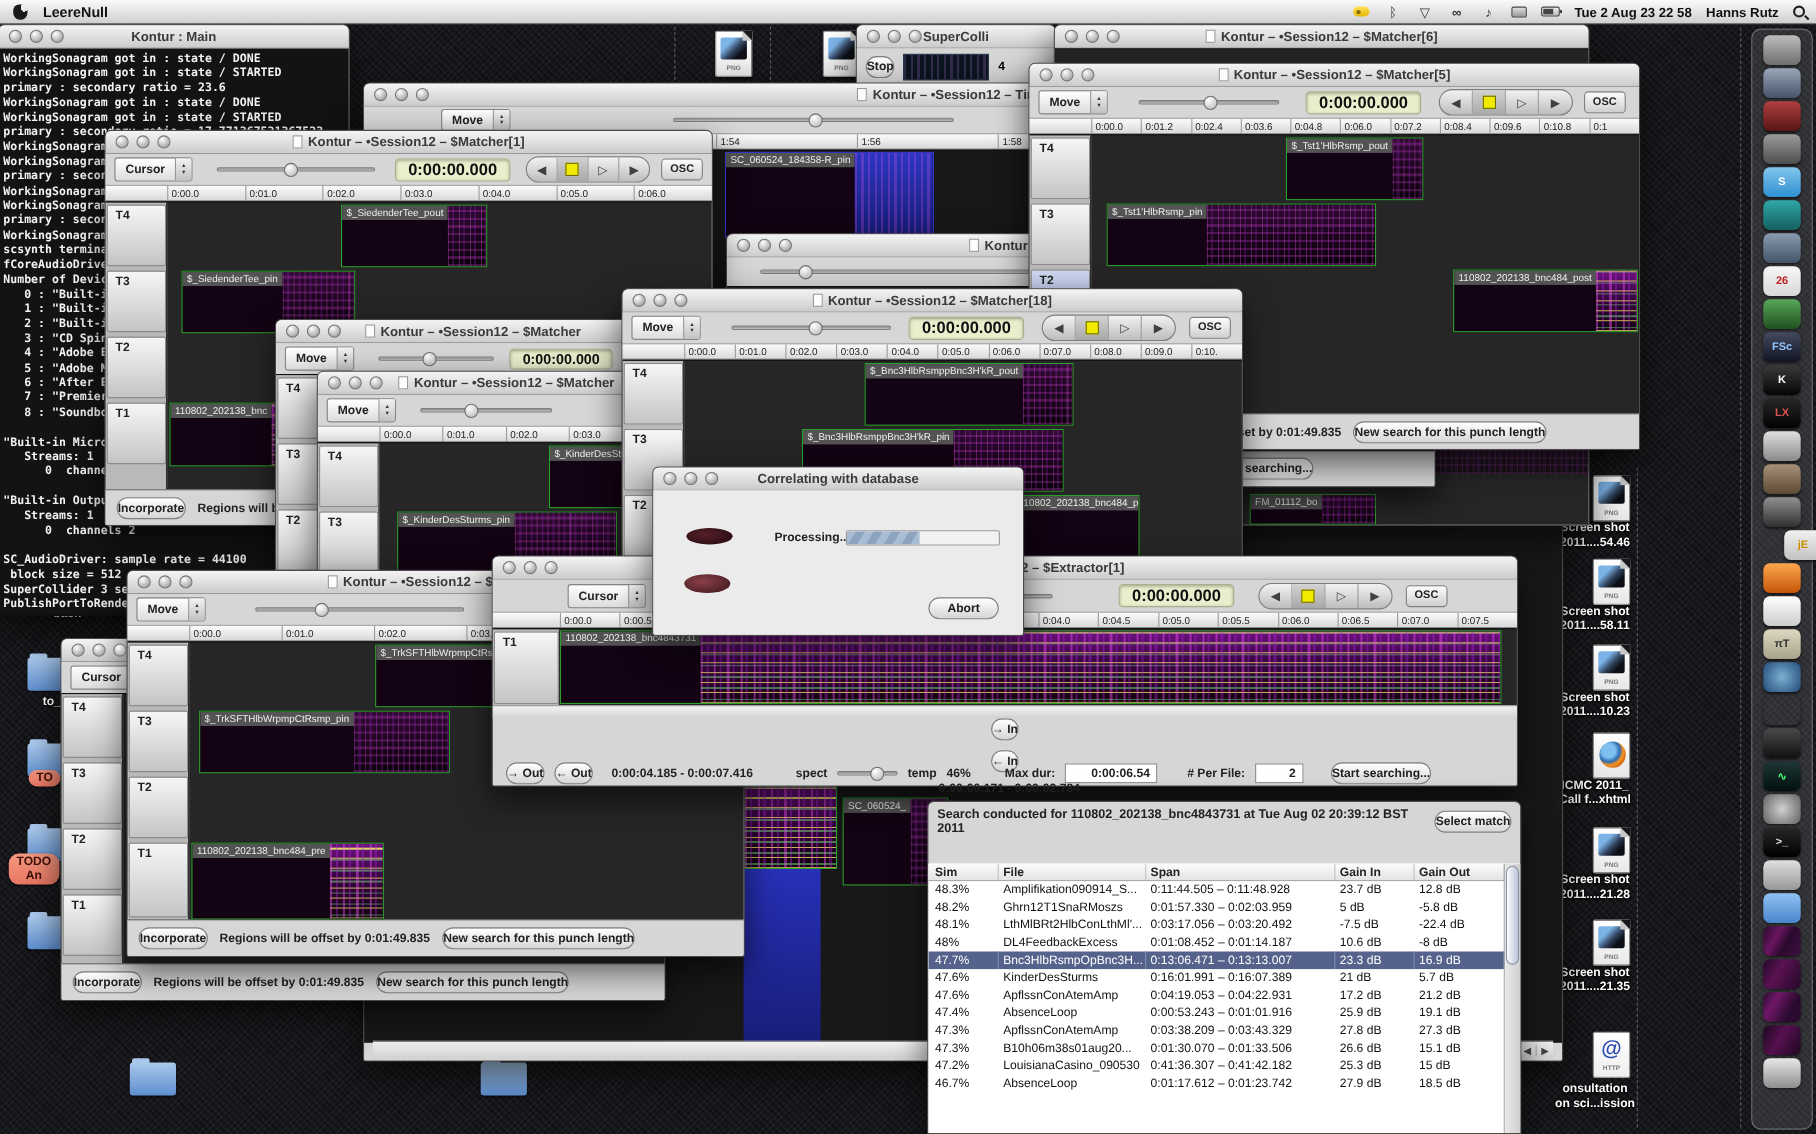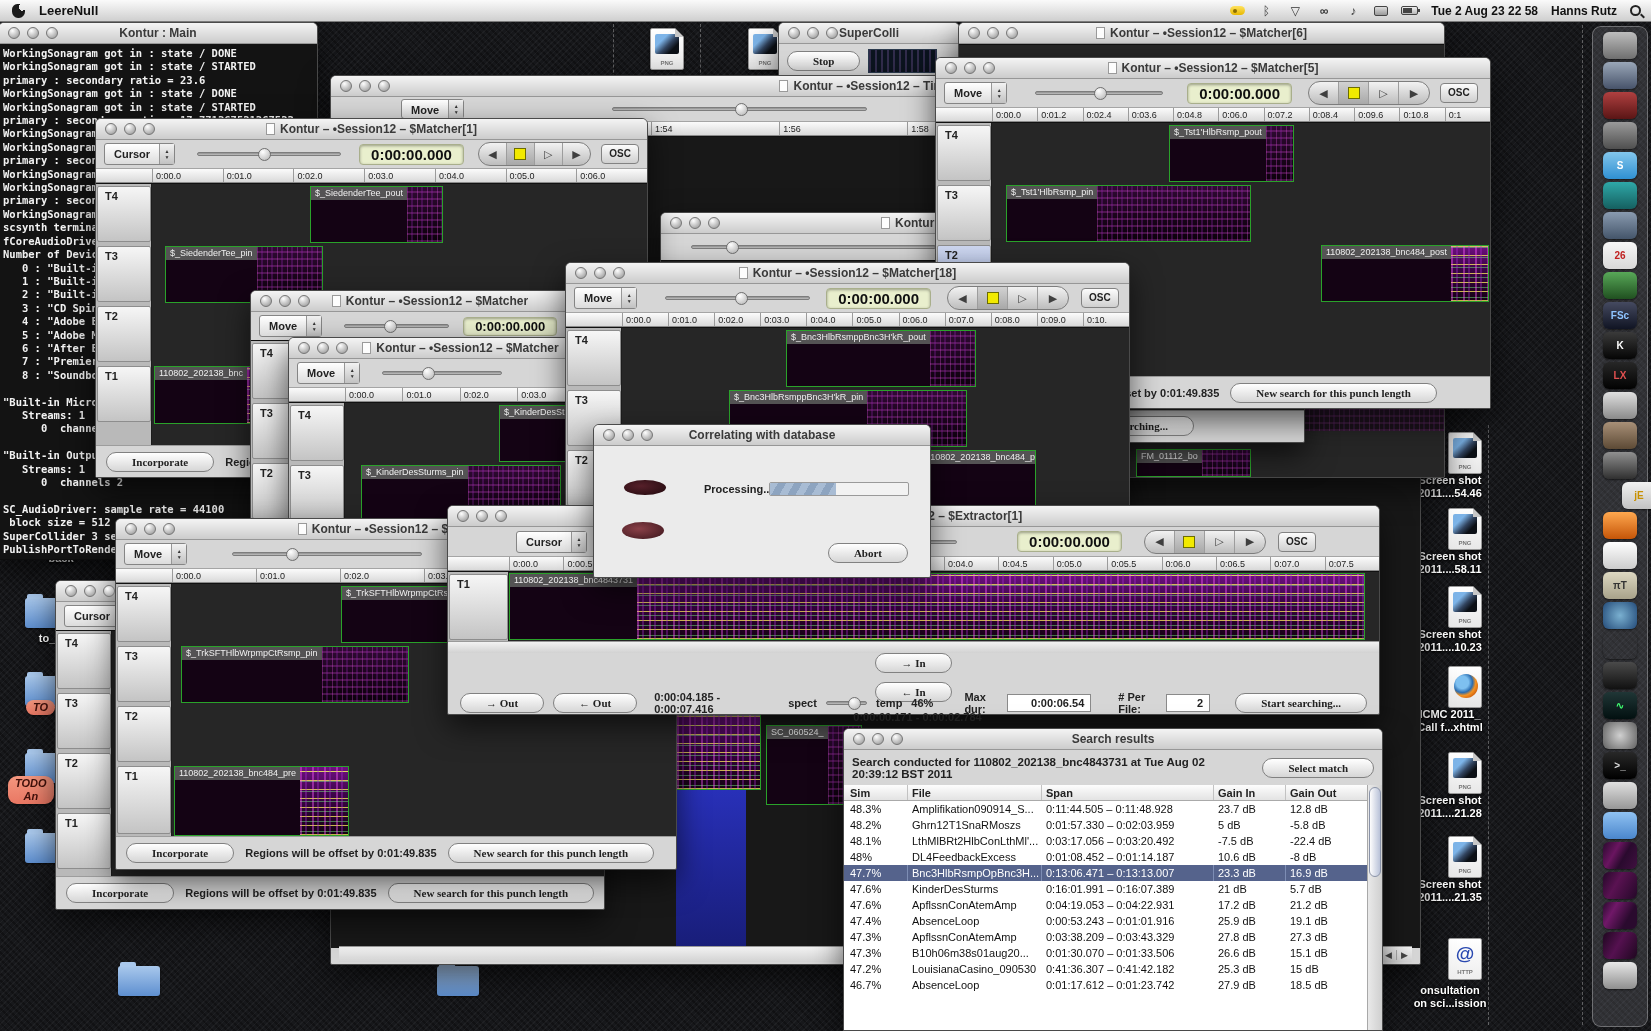--- a/index.html
+++ b/index.html
@@ -29,21 +29,21 @@
   .spot::after{content:"";position:absolute;left:8px;top:8px;width:5px;height:2px;background:#222;transform:rotate(45deg);}
   
   .dash-v{position:absolute;border-left:1px dashed rgba(255,255,255,.30);}
   .folder{position:absolute;width:42px;height:30px;background:linear-gradient(#a9c8ec,#5e8fd0);
     border-radius:3px;box-shadow:0 1px 2px rgba(0,0,0,.6);}
   .folder::before{content:"";position:absolute;left:2px;top:-4px;width:16px;height:5px;
     background:#a9c8ec;border-radius:2px 2px 0 0;}
   .dlabel{position:absolute;color:#fff;font-size:11px;font-weight:bold;text-align:center;
     text-shadow:0 1px 2px #000,0 0 3px #000;line-height:13px;white-space:pre-line;}
   .sticky{position:absolute;background:linear-gradient(#f4977f,#e97763);color:#40100a;font-size:11px;
-    font-weight:bold;border-radius:9px;padding:1px 7px;box-shadow:0 1px 2px rgba(0,0,0,.5);line-height:13px;text-align:center;font-style:italic;}
+    font-weight:bold;border-radius:9px;padding:1px 7px;box-shadow:0 1px 2px rgba(0,0,0,.5);line-height:13px;text-align:center;}
   .fileicon{position:absolute;width:34px;height:42px;background:linear-gradient(#fff,#e8e8e8);
     border:1px solid #999;border-radius:2px;box-shadow:0 1px 3px rgba(0,0,0,.6);}
   .fileicon .thumb{position:absolute;left:4px;top:5px;width:24px;height:20px;
     background:linear-gradient(135deg,#7db4e8 30%,#31435e 55%,#0c1016 75%);border-radius:2px;}
   .fileicon .ftag{position:absolute;left:0;right:0;bottom:3px;text-align:center;font-size:6px;color:#777;font-weight:bold;}
   .fileicon::after{content:"";position:absolute;right:-1px;top:-1px;border-style:solid;border-width:0 9px 9px 0;
     border-color:transparent #17181b #c8c8c8 transparent;}
   .ffx{position:absolute;width:34px;height:42px;background:linear-gradient(#fff,#e6e6e6);border:1px solid #999;border-radius:2px;}
   .ffx .globe{position:absolute;left:5px;top:7px;width:24px;height:24px;border-radius:50%;
     background:radial-gradient(circle at 35% 35%,#7ec0f0 28%,#2b6db0 46%,#f59321 60%,#c14f07 85%);}
@@ -108,23 +108,23 @@
   .sp2{background:
     repeating-linear-gradient(90deg, rgba(255,90,255,.40) 0 2px, transparent 2px 5px, rgba(170,45,210,.35) 5px 7px, transparent 7px 12px),
     repeating-linear-gradient(0deg, rgba(255,240,90,.75) 0 1px, transparent 1px 9px),
     repeating-linear-gradient(0deg, rgba(120,255,130,.45) 3px 4px, transparent 4px 13px),
     linear-gradient(180deg,#6f1080,#3c0548 40%,#140211);}
   .spblue{background:
     repeating-linear-gradient(90deg, rgba(235,85,235,.25) 0 2px, transparent 2px 6px),
     linear-gradient(180deg,#2b36c2,#151b74);}
   .bbar{display:flex;align-items:center;background:#d6d6d6;border-top:1px solid #9d9d9d;
     font-size:11px;font-weight:bold;color:#222;padding:0 10px;gap:11px;}
-  .btn{font-family:Liberation Serif, serif;background:linear-gradient(#ffffff,#d6d6d6);
+  .btn{font-family:Liberation Sans, sans-serif;background:linear-gradient(#ffffff,#d6d6d6);
     border:1px solid #818181;border-radius:12px;font-size:11px;font-weight:bold;color:#222;
-    padding:3px 25px;white-space:nowrap;}
+    padding:3px 0;white-space:nowrap;}
   .note{white-space:nowrap;}
   
   .term-body{background:rgba(12,12,12,.97);color:#f2f2f2;font-family:"DejaVu Sans Mono",monospace;
     font-size:10.5px;line-height:13.4px;font-weight:bold;padding:3px 0 0 4px;overflow:hidden;white-space:pre;}
   
   .dlg-body{background:#ebebeb;position:relative;border-radius:0 0 2px 2px;}
   .oval{position:absolute;border-radius:50%;}
   .pbar{position:absolute;height:14px;background:#f2f2f2;border:1px solid #9a9a9a;border-radius:2px;overflow:hidden;}
   .pfill{height:100%;background:repeating-linear-gradient(120deg,#a8bcd4 0 7px,#8da4c0 7px 14px);}
   
@@ -318,20 +318,24 @@
     <div class="ruler" style="padding-left:320px;">
 
     <span class="tick">1:54</span>
         <span class="tick">1:56</span>
         <span class="tick">1:58</span>
         <span class="tick">2:00</span>
         <span class="tick">2:02</span>
         <span class="tick">2:04</span>
       </div>
     <div class="tracks" style="height:812px;background:#181818;">
+      <div class="region" style="left:328px;top:1px;width:190px;height:78px;border-color:#3a3ad0;">
+        <div class="rlabel">SC_060524_184358-R_pin</div>
+          <div class="spec spblue"></div>
+      </div>
       <div class="region" style="left:345px;top:575px;width:85px;height:78px;">
         <div class="spec sp2"></div>
       </div>
       <div class="region" style="left:435px;top:588px;width:96px;height:80px;">
         <div class="rlabel">SC_060524_</div>
           <div class="spec sp1"></div>
       </div>
       <div style="position:absolute;left:345px;top:653px;width:70px;height:159px;background:linear-gradient(#2830b8,#181d78);"></div>
     </div>
     <div class="hscroll" style="position:absolute;left:8px;right:8px;bottom:2px;">
@@ -904,30 +908,20 @@
       <span style="position:absolute;left:110px;top:37px;font-size:11px;font-weight:bold;color:#222;">Processing...</span>
       <div class="pbar" style="left:175px;top:36px;width:140px;">
           <div class="pfill" style="width:48%;"></div>
         </div>
       <div class="oval" style="left:28px;top:76px;width:42px;height:17px;background:radial-gradient(ellipse at 40% 40%,#8a4048,#3a151b);"></div>
       <button class="btn" style="position:absolute;right:22px;bottom:14px;min-width:64px;">Abort</button>
     </div>
   </div>
 
   <div class="win" style="left:843px;top:728px;width:540px;height:303px;border-radius:6px 6px 0 0;">
-    <div class="tbar">
-      <div class="lights">
-          <span class="light"></span>
-          <span class="light"></span>
-          <span class="light"></span>
-        </div>
-      <div class="title">
-          <span>Search results</span>
-        </div>
-    </div>
     <div class="sr-info">
       <span>Search conducted for 110802_202138_bnc4843731 at Tue Aug 02 20:39:12 BST 2011</span>
       <button class="btn" style="margin-left:auto;">Select match</button>
     </div>
     <div class="sr-table" style="top:56px;">
       <div class="shead">
         <span class="c1">Sim</span>
         <span class="c2">File</span>
         <span class="c3">Span</span>
         <span class="c4">Gain In</span>

